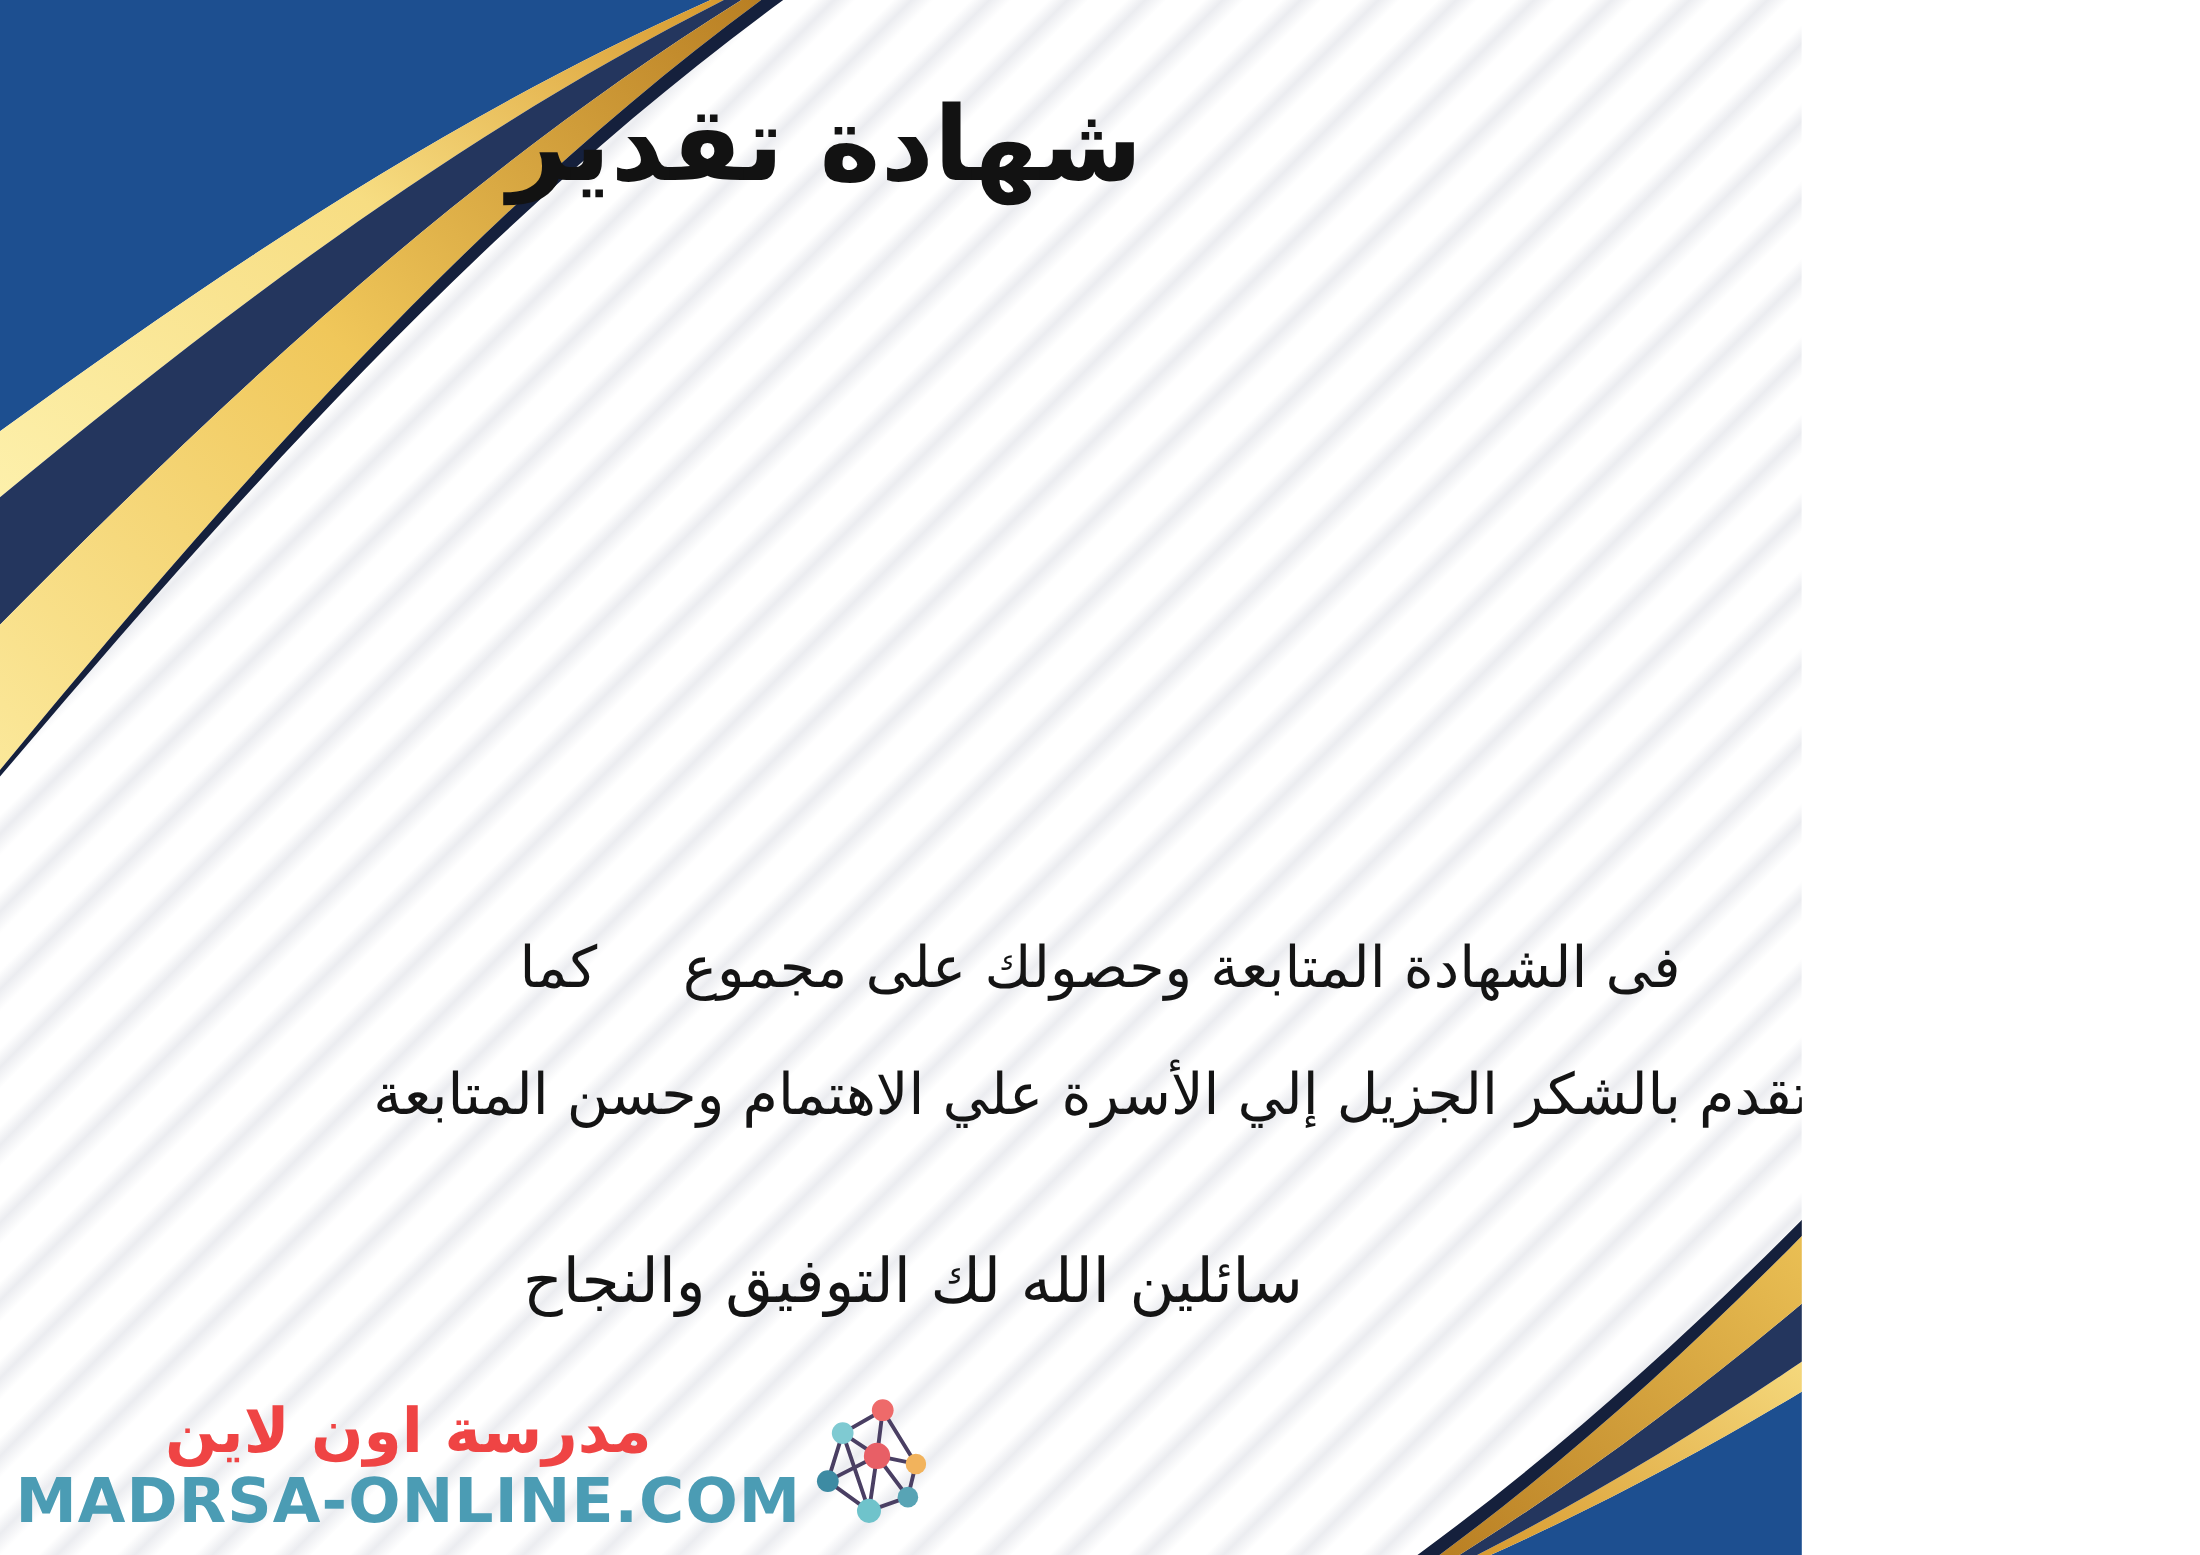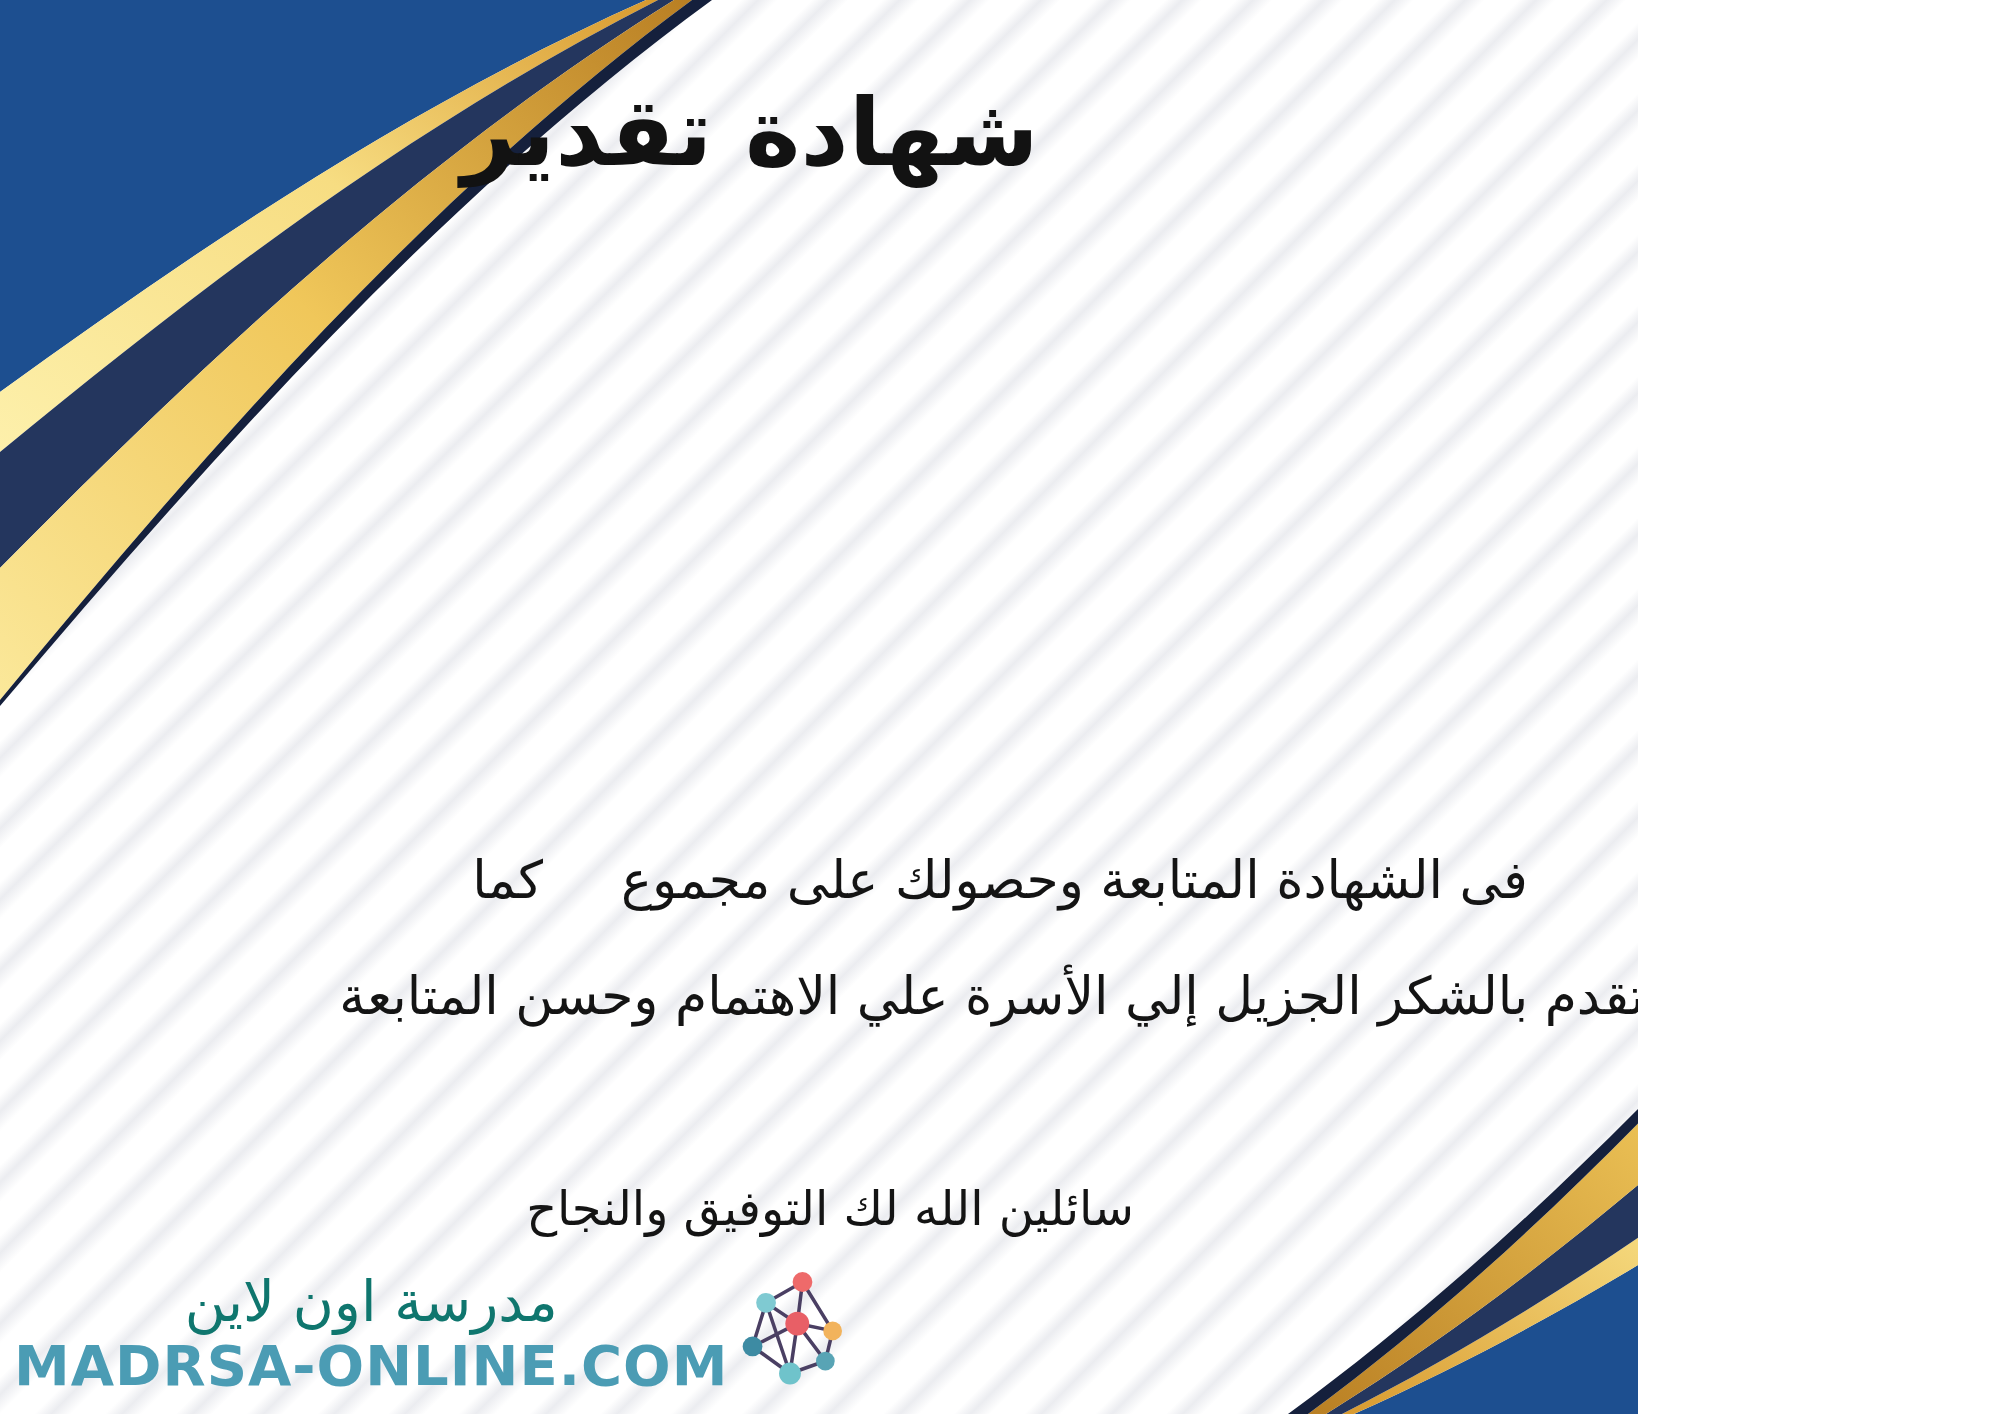--- a/index.html
+++ b/index.html
@@ -33,27 +33,27 @@
   .title{position:absolute;left:0;top:78px;width:1500px;margin:0;text-align:center;
          font-size:94px;font-weight:600;color:#121212;letter-spacing:0;}
   .name{position:absolute;left:0;top:462px;width:2000px;text-align:center;
         font-size:100px;font-weight:700;color:#24508f;line-height:1.9;white-space:nowrap;}
   .bodyline{position:absolute;left:0;width:2000px;text-align:center;color:#141414;
             font-size:52px;font-weight:500;line-height:2;white-space:nowrap;}
   .line1{top:736px;}
   .line2{top:828px;display:flex;justify-content:center;align-items:center;gap:78px;}
   .line2 .score{font-size:96px;font-weight:600;color:#24508f;line-height:1.2;position:relative;top:-6px;}
   .line3{top:944px;}
-  .closing{position:absolute;left:0;top:1160px;width:1660px;text-align:center;color:#141414;
-           font-size:48px;font-weight:500;line-height:2;white-space:nowrap;}
+  .closing{position:absolute;left:0;top:1110px;width:1660px;text-align:center;color:#141414;
+           font-size:56px;font-weight:500;line-height:2;white-space:nowrap;}
 
   
   .logo{position:absolute;left:14px;bottom:16px;display:flex;align-items:center;gap:10px;}
   .logo-text{display:flex;flex-direction:column;align-items:center;gap:2px;}
-  .logo-ar{font-size:56px;font-weight:400;color:#0f766e;line-height:1.1;}
+  .logo-ar{font-size:56px;font-weight:700;color:#ef4444;line-height:1.1;}
   .logo-en{font-size:56px;font-weight:700;color:#4b9cb4;letter-spacing:1px;line-height:1.1;}
   .logo-icon{width:104px;height:128px;}
 </style>
 </head>
 <body>
 
 <div class="canvas">
 
   <div class="bg"></div>
 

